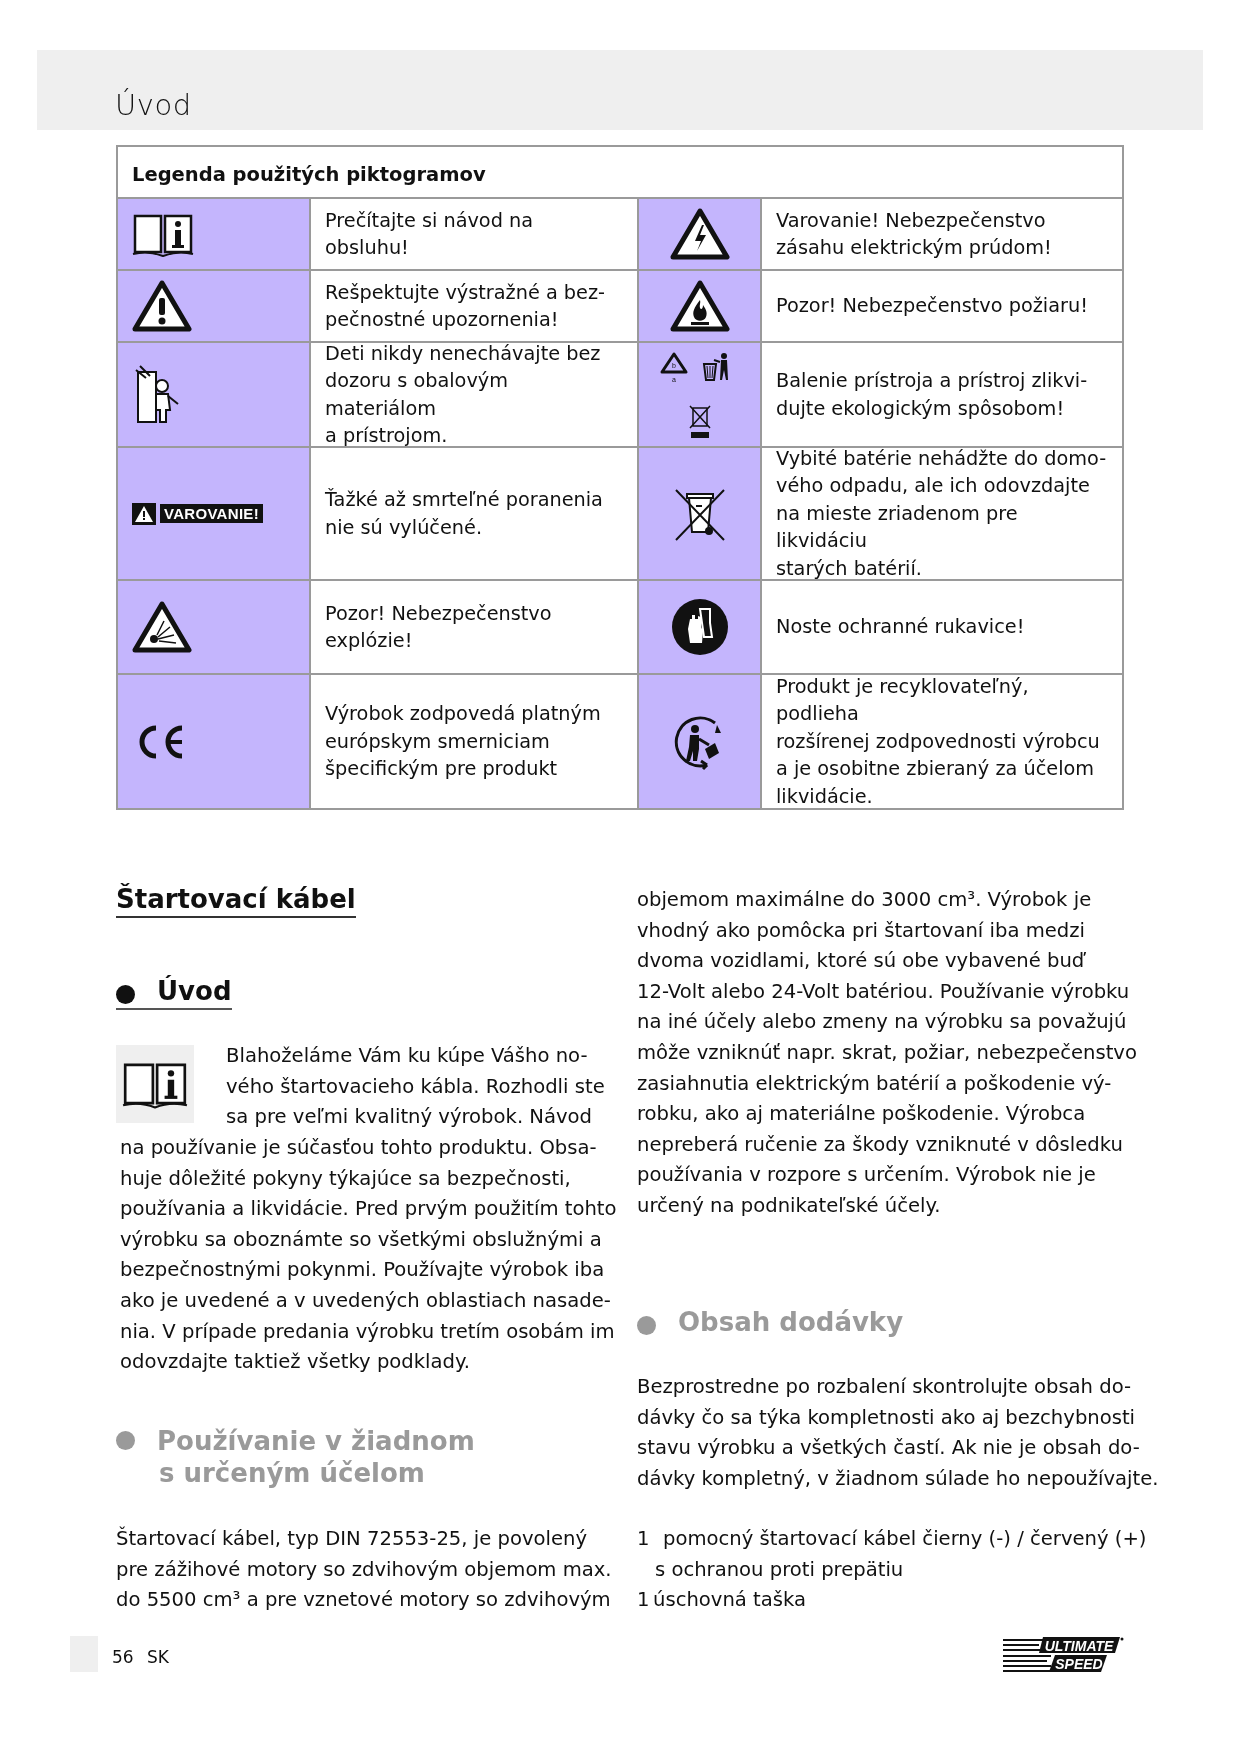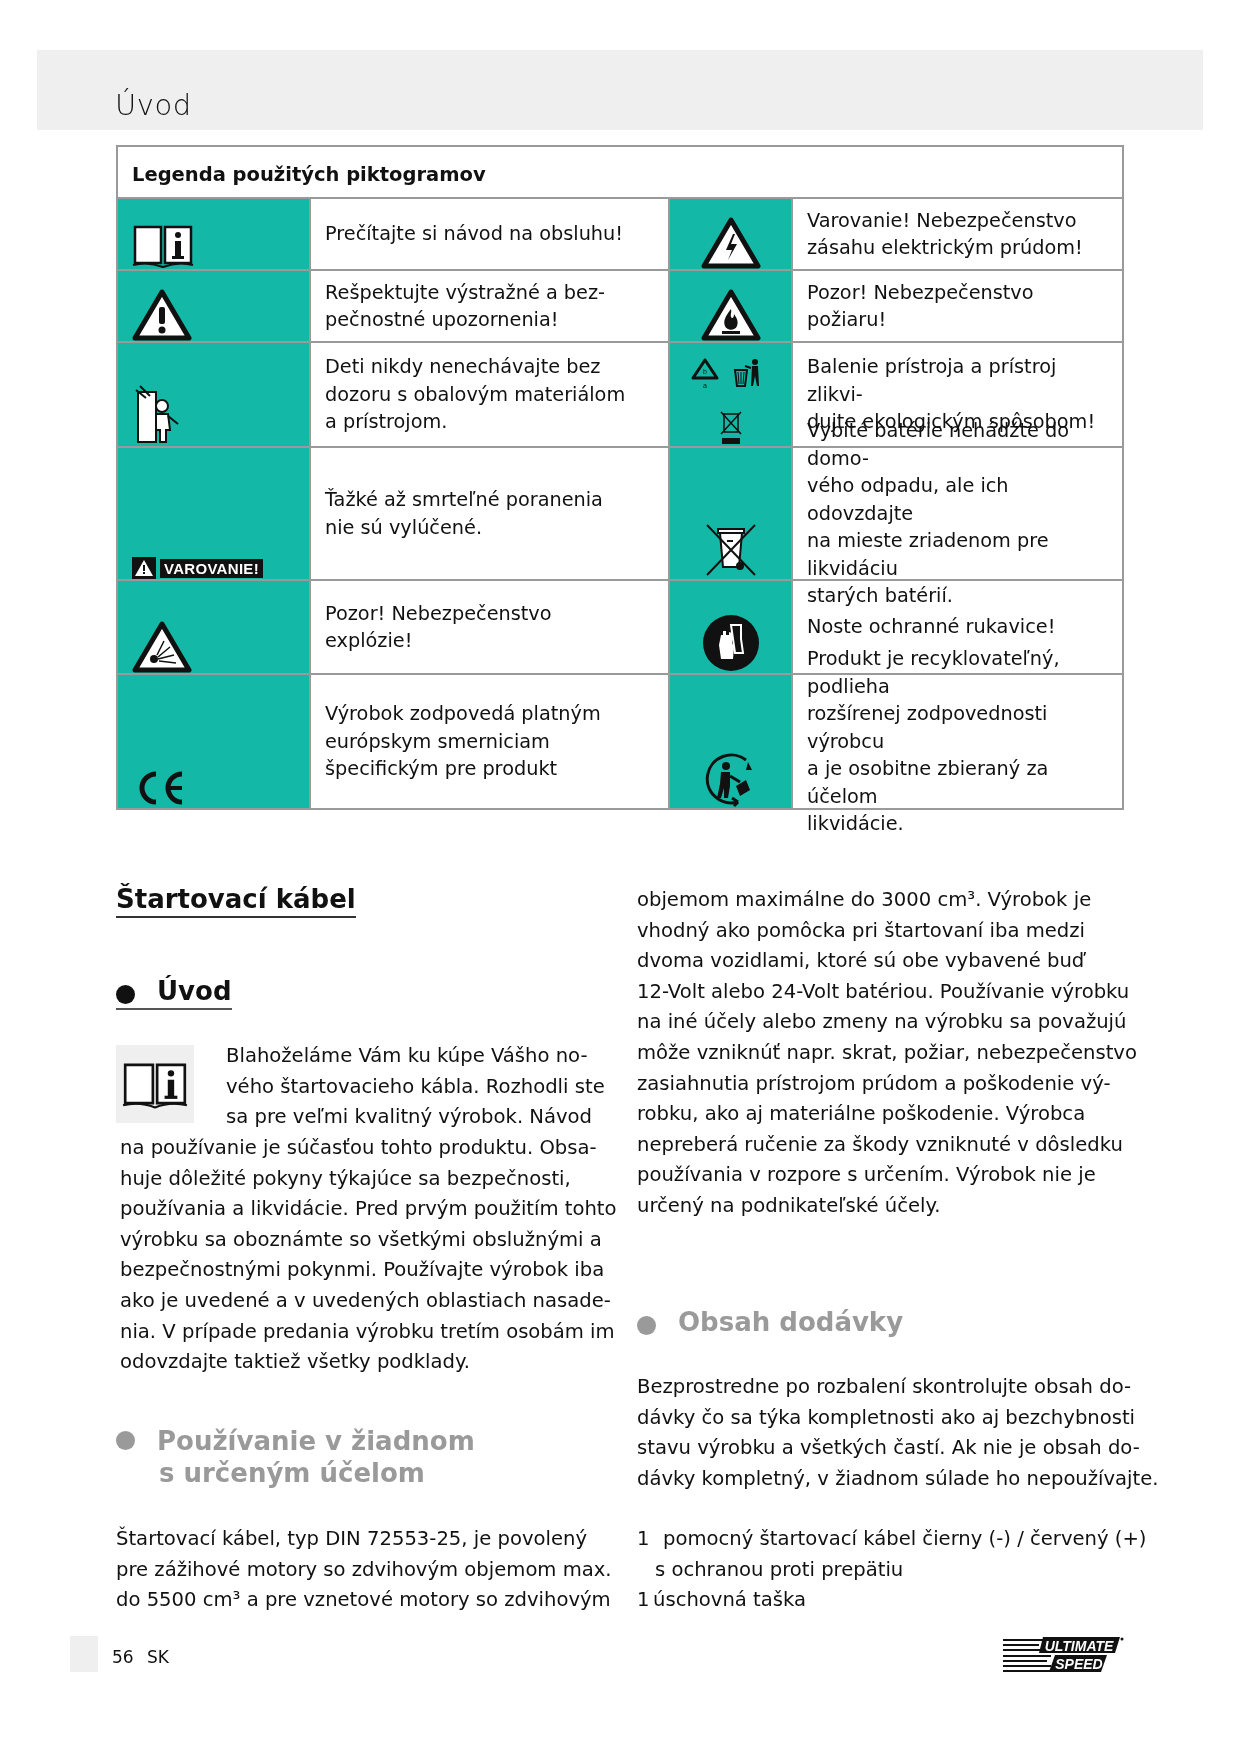--- a/index.html
+++ b/index.html
@@ -6,24 +6,24 @@
   html, body { width: 1241px; height: 1754px; background: #ffffff; }
   body { position: relative; font-family: "DejaVu Sans", sans-serif; color: #111; overflow: hidden; }
 
   .header-band { position: absolute; left: 37px; top: 50px; width: 1166px; height: 80px; background: #efefef; }
   .header-title { position: absolute; left: 78px; top: 38px; font-size: 29px; font-weight: 300; letter-spacing: 0.5px; color: #111; }
 
   .legend { position: absolute; left: 116px; top: 145px; width: 1008px; border: 2px solid #9a9a9a; border-collapse: collapse; }
   .legend-head { height: 52px; border-bottom: 2px solid #9a9a9a; padding: 16px 14px 0; font-weight: bold; font-size: 19.5px; }
   .legend-row { display: flex; border-bottom: 2px solid #9a9a9a; }
   .legend-row:last-child { border-bottom: none; }
-  .cell-icon { width: 193px; background: #14b8a6; border-right: 2px solid #9a9a9a; display: flex; align-items: flex-end; padding-left: 14px; }
+  .cell-icon { width: 193px; background: #c4b5fd; border-right: 2px solid #9a9a9a; display: flex; align-items: center; padding-left: 14px; }
   .cell-icon.right { width: 125px; justify-content: center; padding-left: 0; border-left: 2px solid #9a9a9a; }
   .cell-text { flex: 1; padding: 0 14px; display: flex; align-items: center; font-size: 19.3px; line-height: 27.5px; }
-  .cell-text.left { width: 357px; flex: none; }
+  .cell-text.left { width: 326px; flex: none; }
   .cell-text span { display: block; }
 
   .h-main { position: absolute; left: 116px; top: 884px; font-size: 26px; font-weight: bold; border-bottom: 2px solid #333; padding-bottom: 2px; }
   .h-sub { position: absolute; font-size: 26px; font-weight: bold; display: flex; align-items: flex-start; }
   .bullet { width: 19px; height: 19px; border-radius: 50%; background: #111; margin-right: 22px; margin-top: 9px; flex: none; }
   .h-sub.gray { color: #9a9a9a; }
   .h-sub.gray .bullet { background: #9a9a9a; }
   .h-uvod { left: 116px; top: 976px; border-bottom: 2px solid #555; padding-bottom: 2px; }
 
   .para { position: absolute; font-size: 19.6px; line-height: 30.6px; }
@@ -293,21 +293,21 @@
   <span>do 5500 cm³ a pre vznetové motory so zdvihovým</span>
 </div>
 
 <div class="para" style="left:637px; top:885px;">
   <span>objemom maximálne do 3000  cm³. Výrobok je</span>
   <span>vhodný ako pomôcka pri štartovaní iba medzi</span>
   <span>dvoma vozidlami, ktoré sú obe vybavené buď</span>
   <span>12-Volt alebo 24-Volt batériou. Používanie výrobku</span>
   <span>na iné účely alebo zmeny na výrobku sa považujú</span>
   <span>môže vzniknúť napr. skrat, požiar, nebezpečenstvo</span>
-  <span>zasiahnutia prístrojom prúdom a poškodenie vý-</span>
+  <span>zasiahnutia elektrickým batérií a poškodenie vý-</span>
   <span>robku, ako aj materiálne poškodenie. Výrobca</span>
   <span>nepreberá ručenie za škody vzniknuté v dôsledku</span>
   <span>používania v rozpore s určením. Výrobok nie je</span>
   <span>určený na podnikateľské účely.</span>
 </div>
 
 <div class="h-sub gray" style="left:637px; top:1307px;">
   <span class="bullet"></span>
   <span>Obsah dodávky</span>
 </div>

